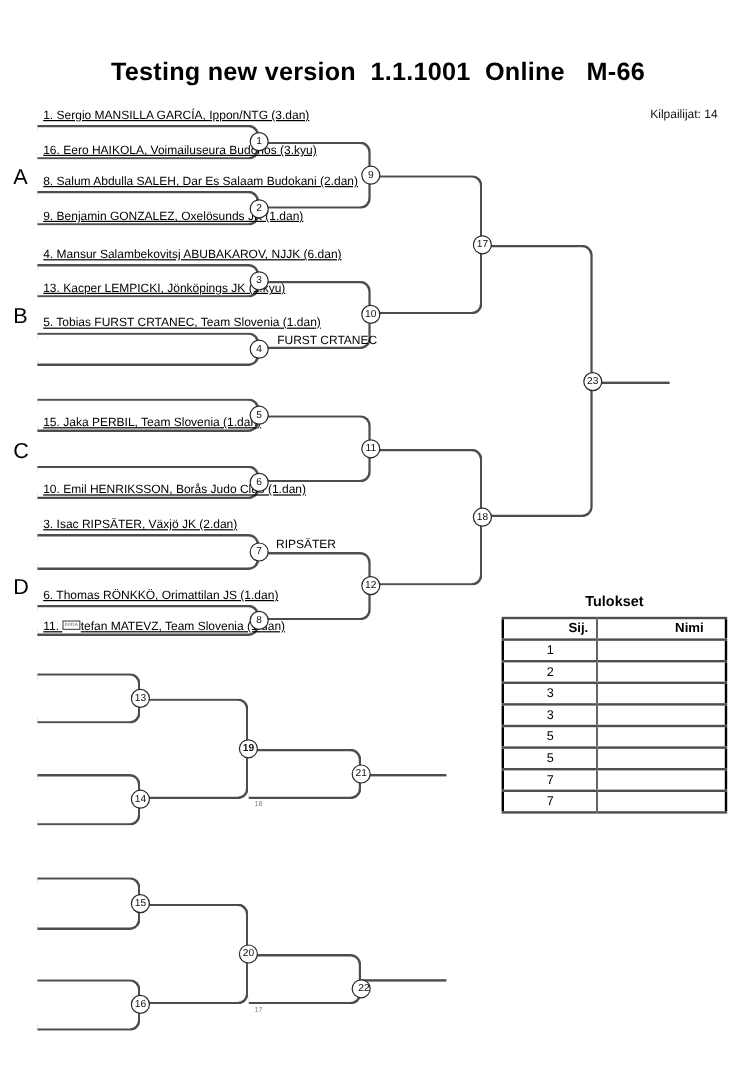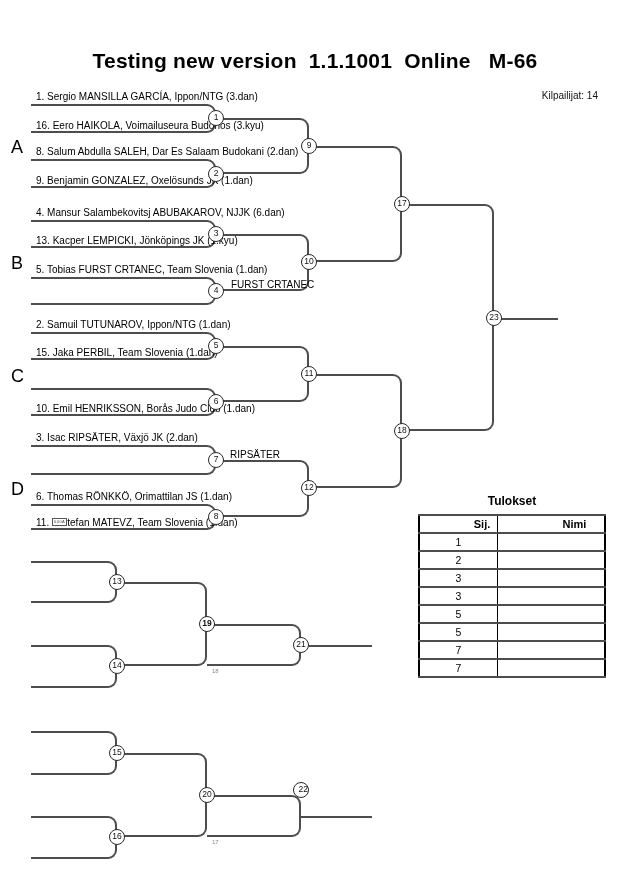--- a/index.html
+++ b/index.html
@@ -23,21 +23,21 @@
     border:2px solid #4d4d4d;border-left:none;
     border-radius:0 9px 9px 0;
   }
   .winline{position:absolute;border-top:2px solid #4d4d4d;height:0;}
   .circle{
     position:absolute;width:16px;height:16px;box-sizing:border-box;
     background:#fff;border:1.5px solid #2a2a2a;border-radius:50%;
     font-size:8.5px;line-height:13px;text-align:center;z-index:5;color:#111;
   }
   .entry{
-    position:absolute;left:36px;height:13px;font-size:10px;white-space:pre;z-index:2;color:#000;
+    position:absolute;left:36px;height:13px;font-size:10px;white-space:pre;z-index:2;color:#000;text-decoration:underline;
   }
   .winner-label{position:absolute;font-size:10px;white-space:pre;z-index:2;}
   .tofu{
     display:inline-block;box-sizing:border-box;height:8px;min-width:13px;
     border:1px solid #555;font-size:4px;line-height:6px;letter-spacing:0.5px;
     text-align:center;vertical-align:0px;overflow:hidden;padding:0 1px;color:#444;
   }
   .drop-label{position:absolute;font-size:6px;color:#888;z-index:2;}
   .results-title{
     position:absolute;left:418px;top:476px;width:188px;text-align:center;
@@ -89,21 +89,20 @@
   <div class="m" style="left:402px;top:186px;width:92px;height:227px;"></div>
   <div class="winline" style="left:494px;top:300px;width:64px;"></div>
 
   <div class="entry" style="top:73px;">1. Sergio MANSILLA GARCÍA, Ippon/NTG (3.dan)</div>
   <div class="entry" style="top:102px;">16. Eero HAIKOLA, Voimailuseura Budonos (3.kyu)</div>
   <div class="entry" style="top:128px;">8. Salum Abdulla SALEH, Dar Es Salaam Budokani (2.dan)</div>
   <div class="entry" style="top:157px;">9. Benjamin GONZALEZ, Oxelösunds JK (1.dan)</div>
   <div class="entry" style="top:189px;">4. Mansur Salambekovitsj ABUBAKAROV, NJJK (6.dan)</div>
   <div class="entry" style="top:217px;">13. Kacper LEMPICKI, Jönköpings JK (1.kyu)</div>
   <div class="entry" style="top:246px;">5. Tobias FURST CRTANEC, Team Slovenia (1.dan)</div>
-  <div class="entry" style="top:301px;">2. Samuil TUTUNAROV, Ippon/NTG (1.dan)</div>
   <div class="entry" style="top:329px;">15. Jaka PERBIL, Team Slovenia (1.dan)</div>
   <div class="entry" style="top:385px;">10. Emil HENRIKSSON, Borås Judo Club (1.dan)</div>
   <div class="entry" style="top:414px;">3. Isac RIPSÄTER, Växjö JK (2.dan)</div>
   <div class="entry" style="top:473px;">6. Thomas RÖNKKÖ, Orimattilan JS (1.dan)</div>
   <div class="entry" style="top:499px;"><span>11. </span><span class="tofu">000A</span><span>tefan MATEVZ, Team Slovenia (1.dan)</span></div>
 
   <div class="winner-label" style="left:231px;top:261px;">FURST CRTANEC</div>
   <div class="winner-label" style="left:230px;top:431px;">RIPSÄTER</div>
 
   <div class="circle" style="left:208px;top:92px;">1</div>
@@ -135,21 +134,21 @@
 
   <div class="m" style="left:31px;top:713px;width:86px;height:44px;"></div>
   <div class="m" style="left:31px;top:798px;width:86px;height:43px;"></div>
   <div class="m" style="left:117px;top:735px;width:90px;height:84px;"></div>
   <div class="m" style="left:207px;top:777px;width:94px;height:42px;"></div>
   <div class="winline" style="left:301px;top:798px;width:71px;"></div>
   <div class="drop-label" style="left:212px;top:821px;">17</div>
   <div class="circle" style="left:109px;top:727px;">15</div>
   <div class="circle" style="left:109px;top:811px;">16</div>
   <div class="circle" style="left:199px;top:769px;">20</div>
-  <div class="circle" style="left:293px;top:764px;text-align:right;">22</div>
+  <div class="circle" style="left:293px;top:798px;text-align:right;">22</div>
 
   <div class="results-title">Tulokset</div>
   <table class="results">
     <thead>
       <tr>
         <th class="place-col">Sij.</th>
         <th>Nimi</th>
       </tr>
     </thead>
     <tbody>

